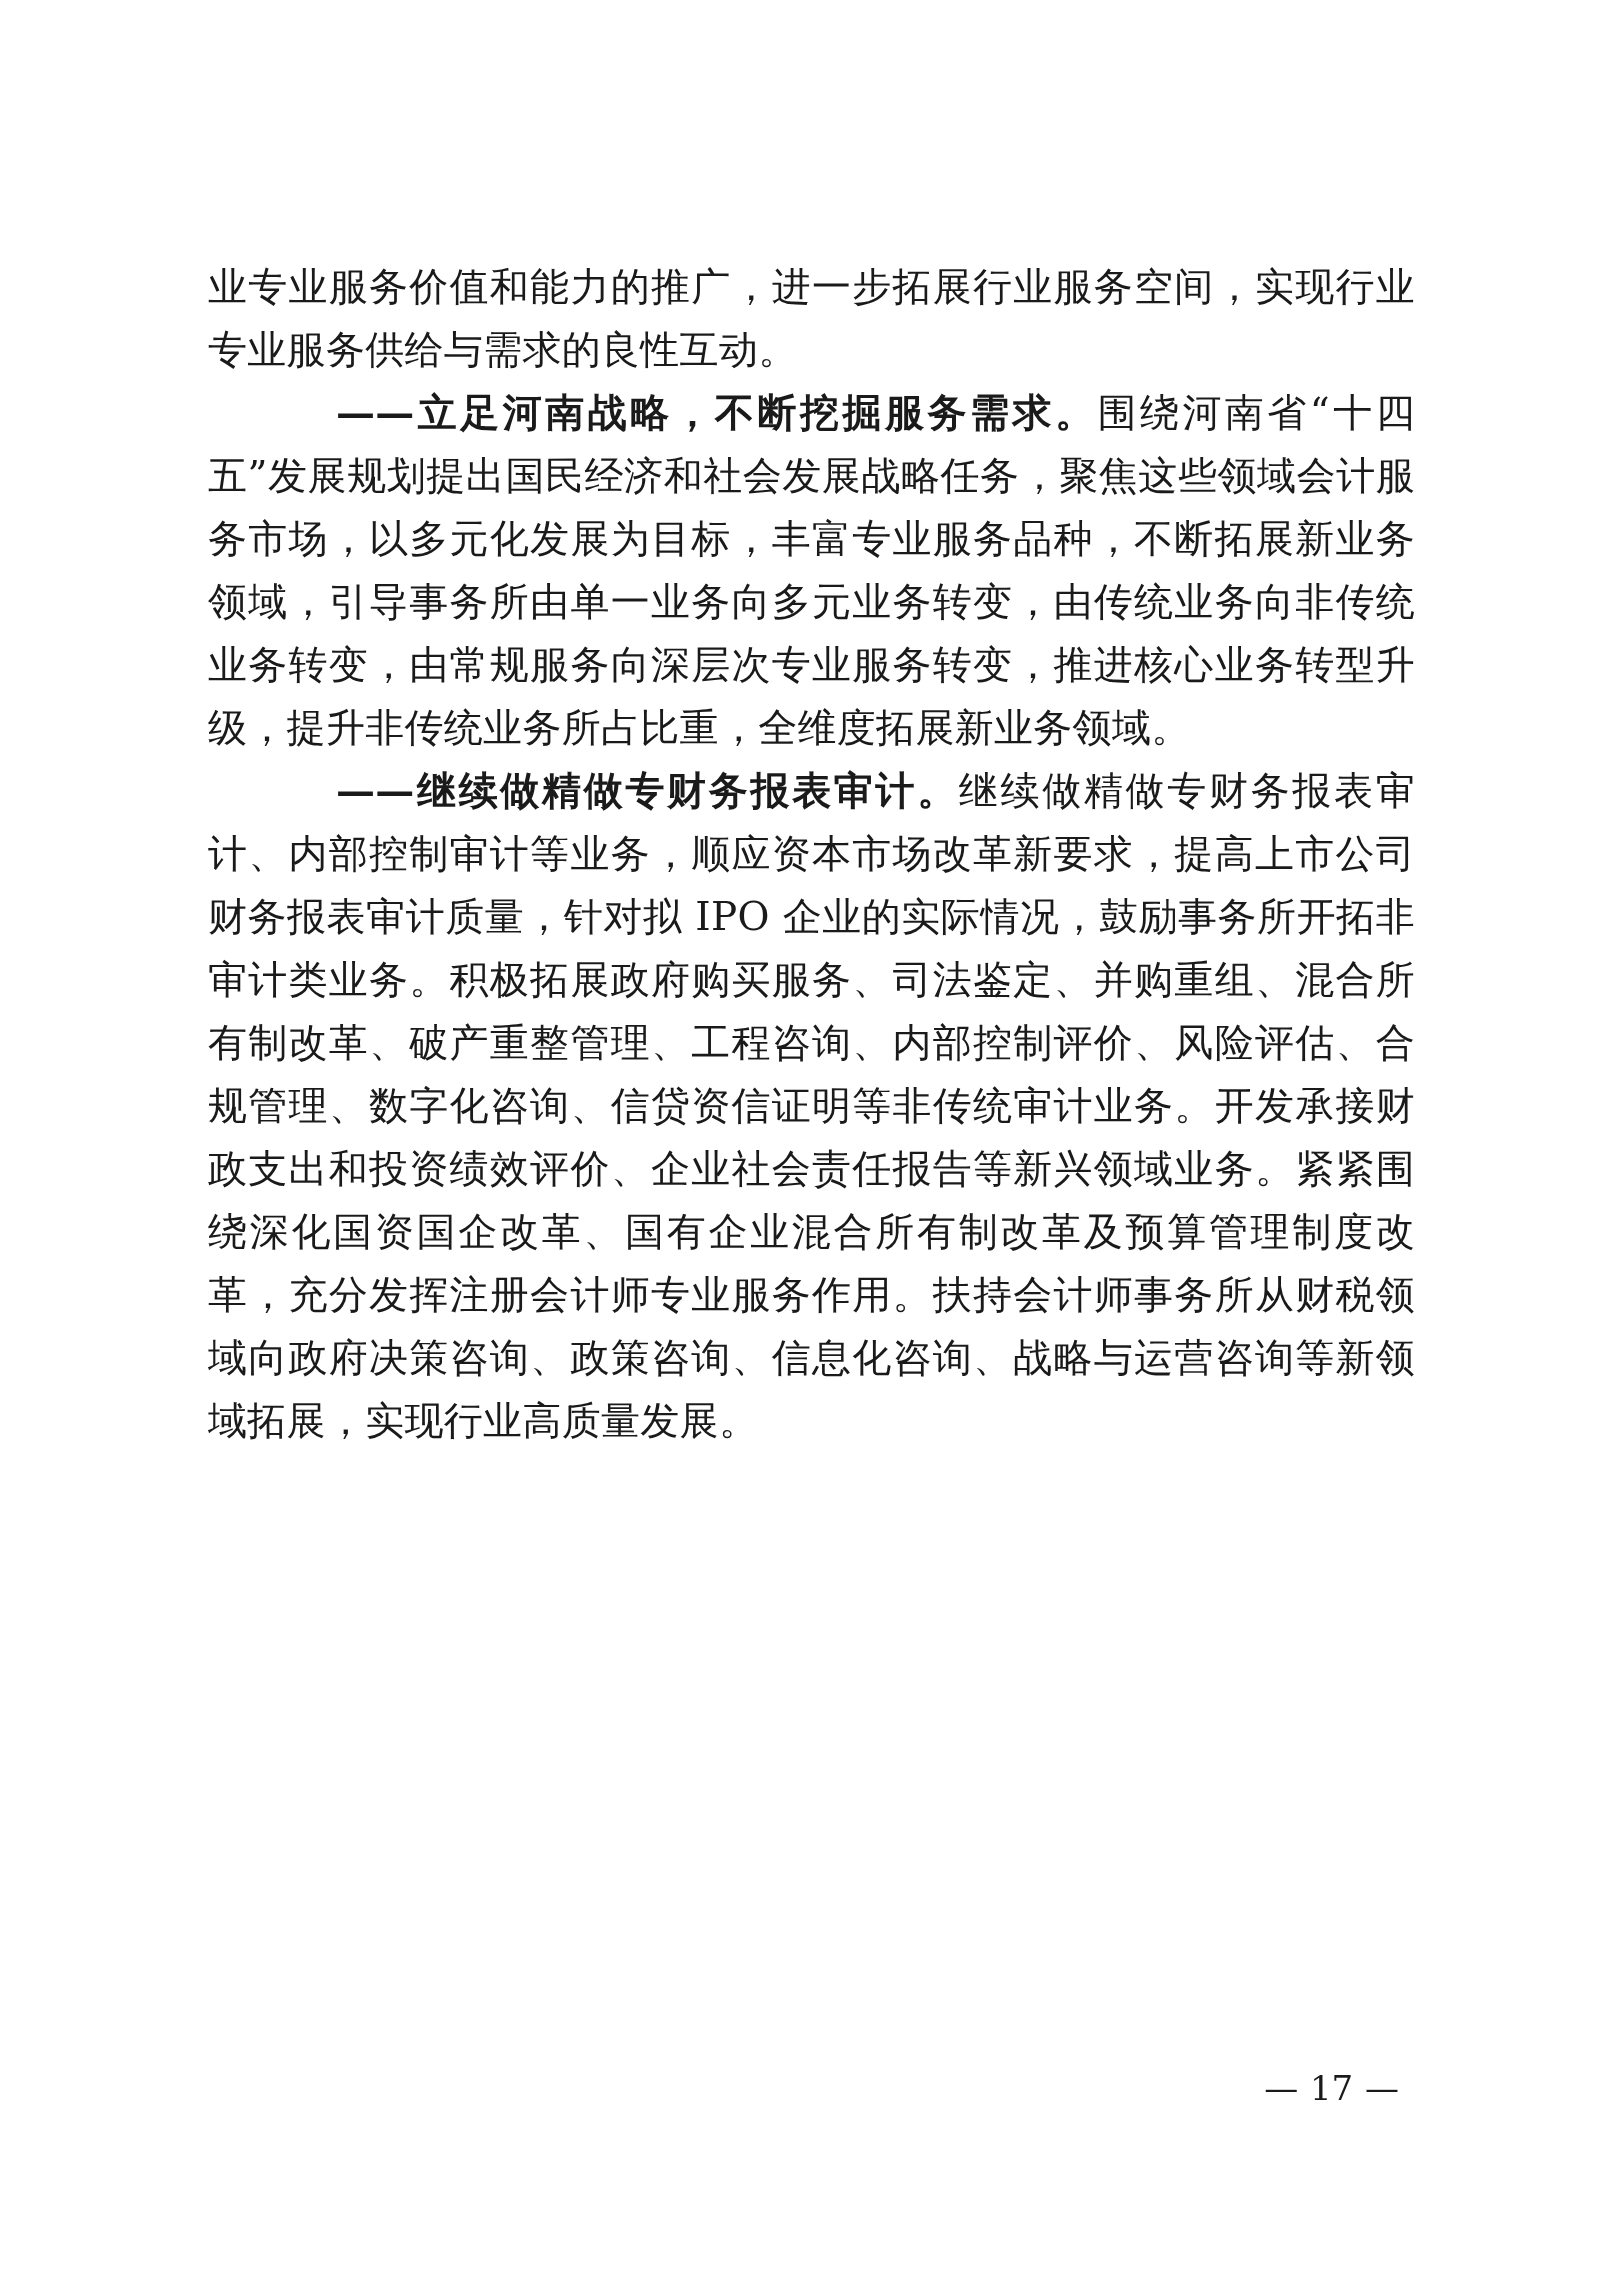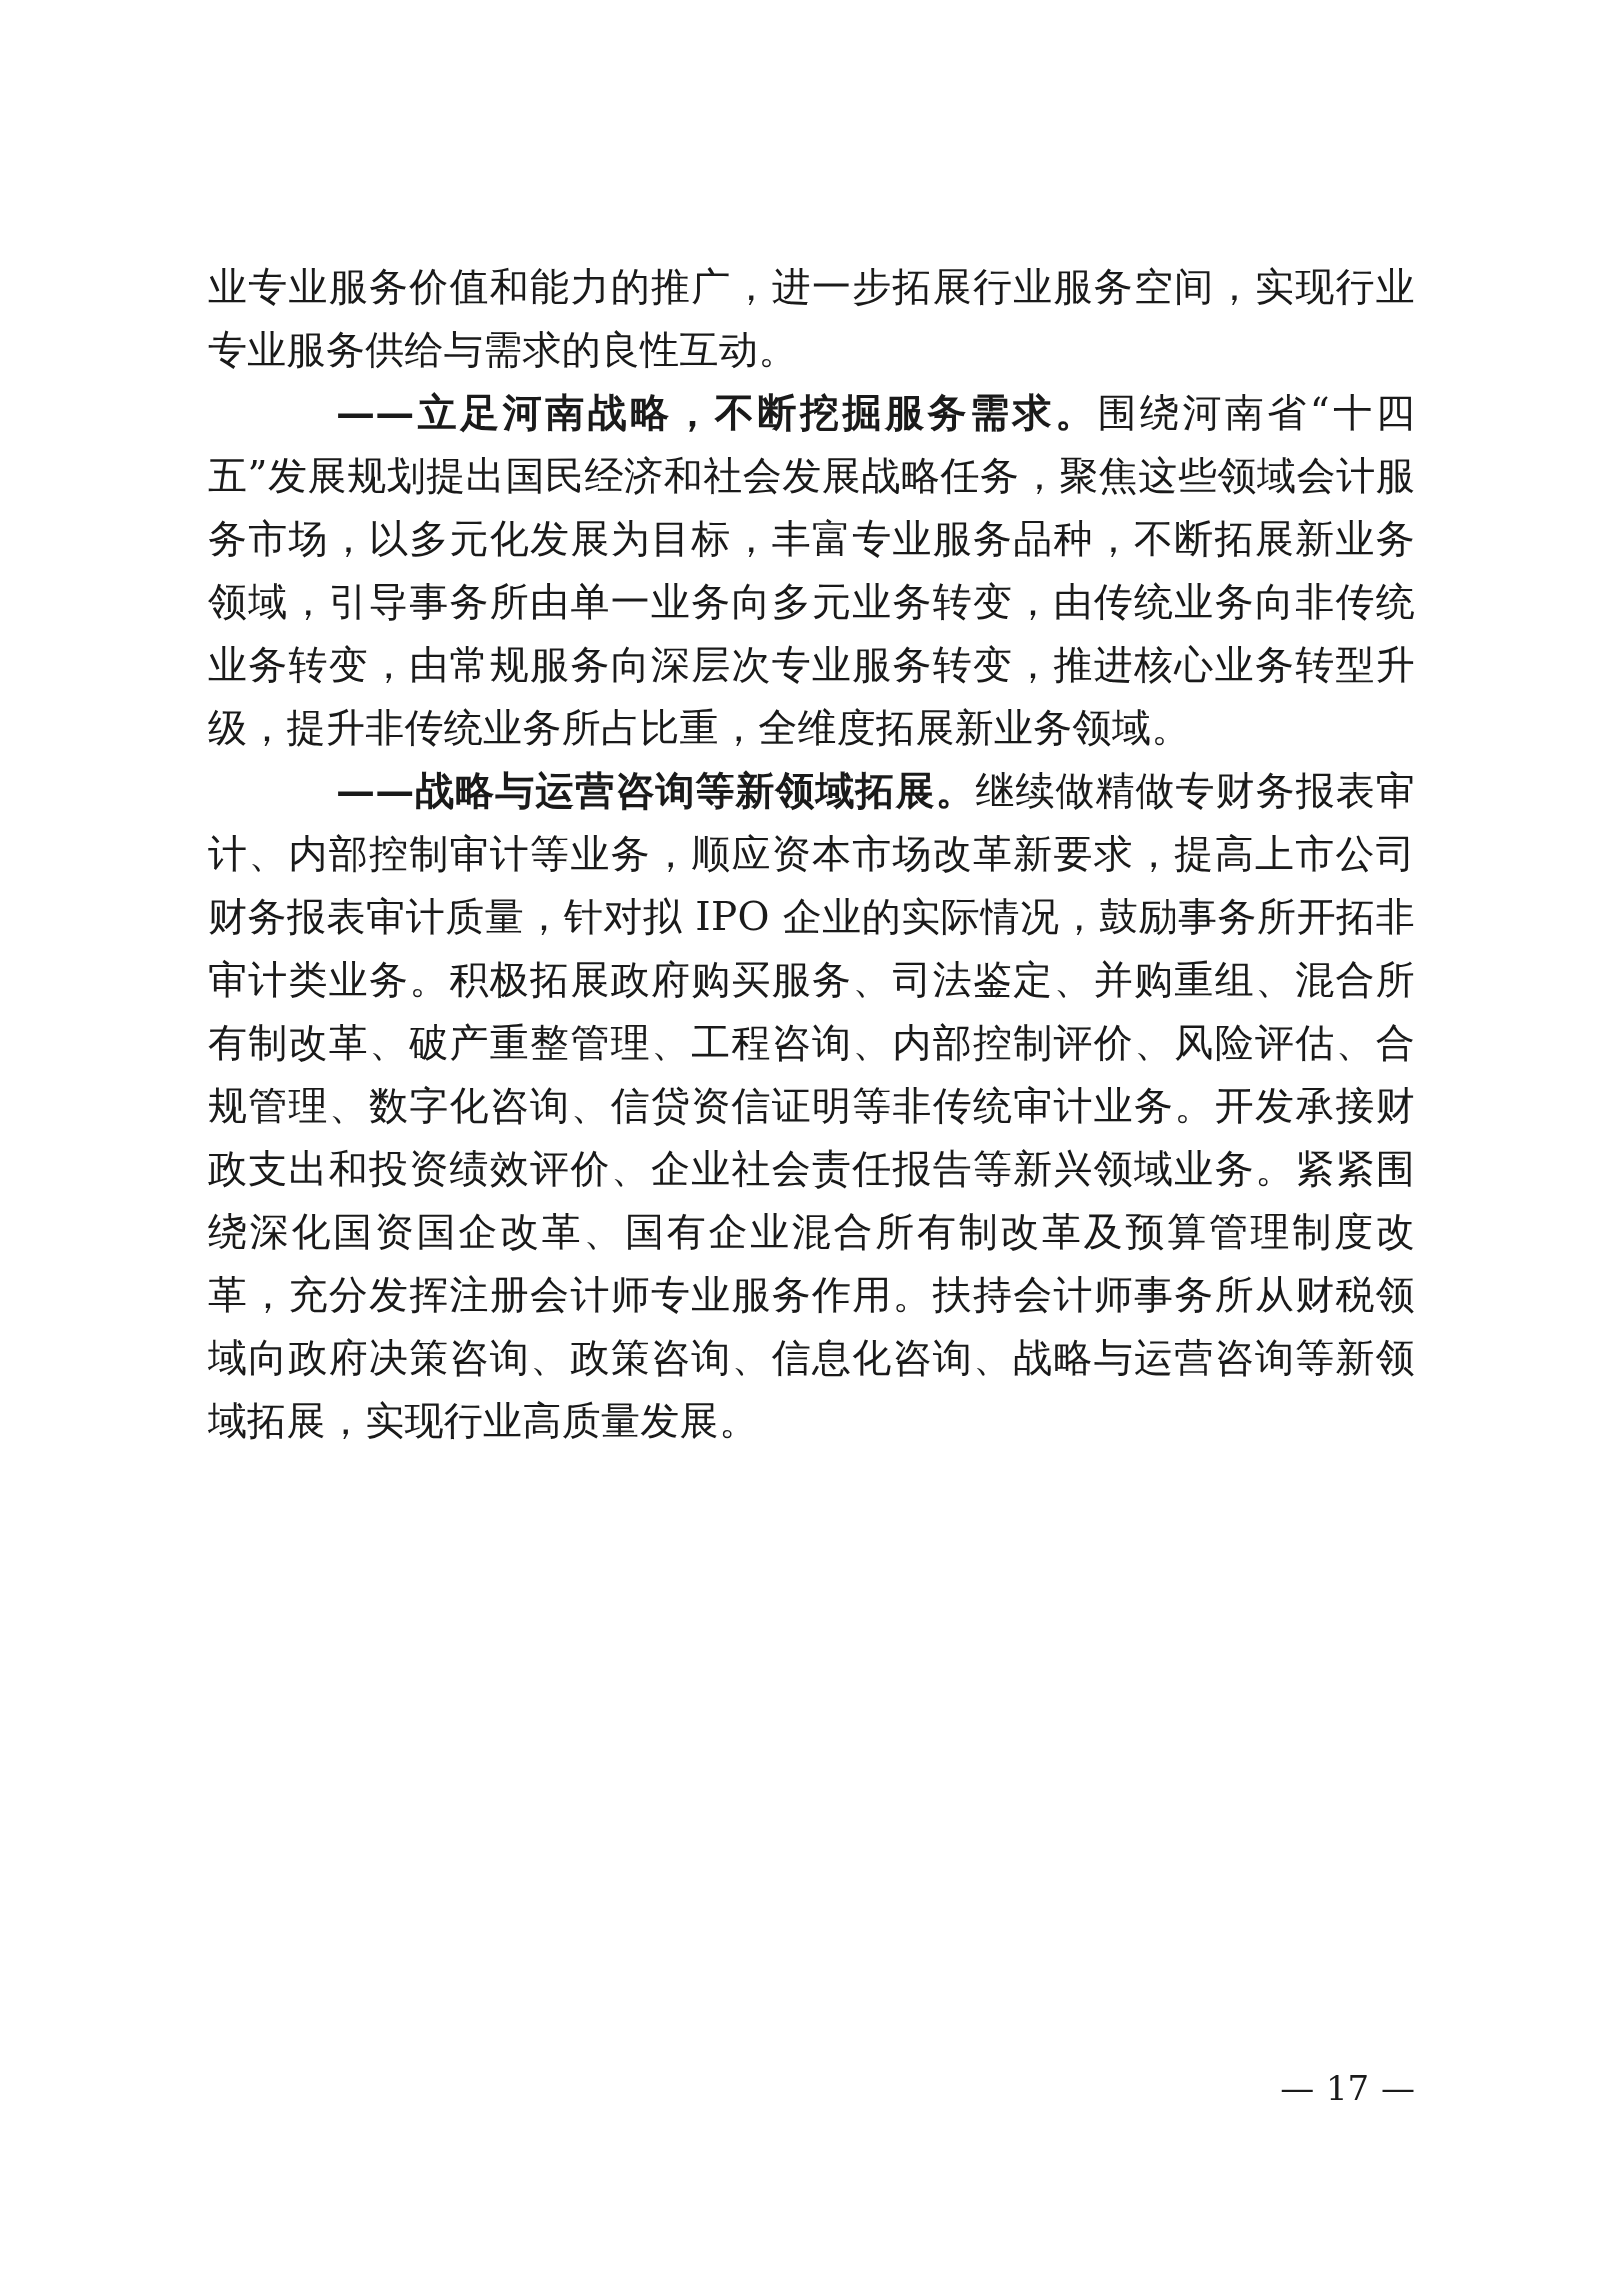--- a/index.html
+++ b/index.html
@@ -50,42 +50,42 @@
     font-family: "DejaVu Serif", serif;
     font-size: 34px;
     color: #1a1a1a;
   }
   .footer .pagenum {
     display: inline-block;
     padding: 0 11.8px;
   }
   .footer-inner {
     position: absolute;
-    right: 208px;
+    right: 224px;
     top: 0;
     white-space: nowrap;
   }
 </style>
 </head>
 <body>
 
 <div class="page">
 
   <div class="body-area">
 
     <p class="para">
       <span>业专业服务价值和能力的推广，进一步拓展行业服务空间，实现行业专业服务供给与需求的良性互动。</span>
     </p>
 
     <p class="para indent">
       <span class="lead">——立足河南战略，不断挖掘服务需求。</span><span>围绕河南省“十四五”发展规划提出国民经济和社会发展战略任务，聚焦这些领域会计服务市场，以多元化发展为目标，丰富专业服务品种，不断拓展新业务领域，引导事务所由单一业务向多元业务转变，由传统业务向非传统业务转变，由常规服务向深层次专业服务转变，推进核心业务转型升级，提升非传统业务所占比重，全维度拓展新业务领域。</span>
     </p>
 
     <p class="para indent">
-      <span class="lead">——战略与运营咨询等新领域拓展。</span><span>继续做精做专财务报表审计、内部控制审计等业务，顺应资本市场改革新要求，提高上市公司财务报表审计质量，针对拟 IPO 企业的实际情况，鼓励事务所开拓非审计类业务。积极拓展政府购买服务、司法鉴定、并购重组、混合所有制改革、破产重整管理、工程咨询、内部控制评价、风险评估、合规管理、数字化咨询、信贷资信证明等非传统审计业务。开发承接财政支出和投资绩效评价、企业社会责任报告等新兴领域业务。紧紧围绕深化国资国企改革、国有企业混合所有制改革及预算管理制度改革，充分发挥注册会计师专业服务作用。扶持会计师事务所从财税领域向政府决策咨询、政策咨询、信息化咨询、战略与运营咨询等新领域拓展，实现行业高质量发展。</span>
+      <span class="lead">——继续做精做专财务报表审计。</span><span>继续做精做专财务报表审计、内部控制审计等业务，顺应资本市场改革新要求，提高上市公司财务报表审计质量，针对拟 IPO 企业的实际情况，鼓励事务所开拓非审计类业务。积极拓展政府购买服务、司法鉴定、并购重组、混合所有制改革、破产重整管理、工程咨询、内部控制评价、风险评估、合规管理、数字化咨询、信贷资信证明等非传统审计业务。开发承接财政支出和投资绩效评价、企业社会责任报告等新兴领域业务。紧紧围绕深化国资国企改革、国有企业混合所有制改革及预算管理制度改革，充分发挥注册会计师专业服务作用。扶持会计师事务所从财税领域向政府决策咨询、政策咨询、信息化咨询、战略与运营咨询等新领域拓展，实现行业高质量发展。</span>
     </p>
 
 
   </div>
 
   <div class="footer">
     <div class="footer-inner">
       <span>—</span><span class="pagenum">17</span><span>—</span>
     </div>
   </div>

